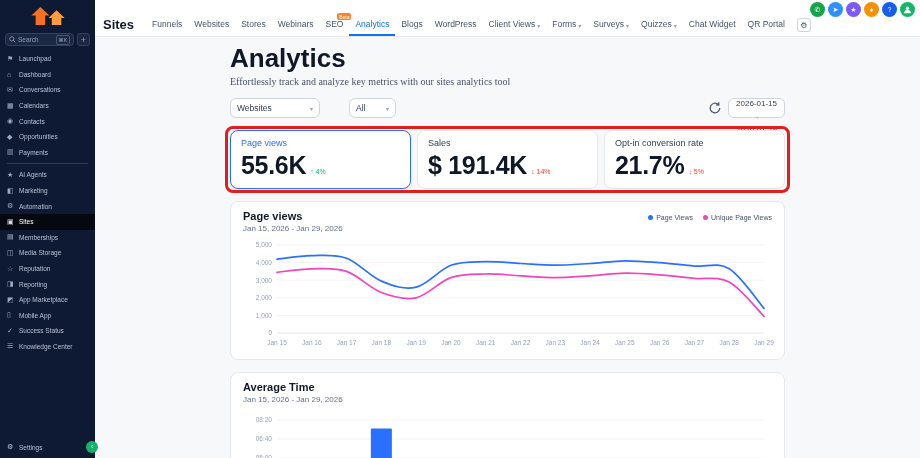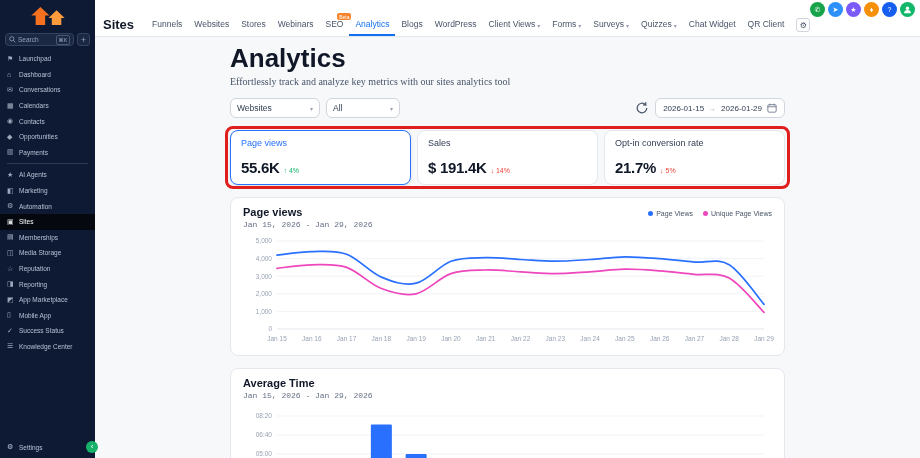--- a/index.html
+++ b/index.html
@@ -52,47 +52,47 @@
     display:flex; align-items:center; justify-content:center; }
 
   
   .content { padding-top:6px; width:555px; margin:0 auto; }
   h1.analytics { font-size:26px; font-weight:600; color:#101828; margin:0; line-height:30px; }
   .subtitle { font-size:10px; color:#475467; margin:2px 0 0; line-height:13px;font-family:Liberation Serif, serif; }
   .filters { display:flex; align-items:center; gap:6px; margin-top:10px; }
   .select { height:20px; background:#fff; border:1px solid #d0d5dd; border-radius:6px;
     display:flex; align-items:center; padding:0 6px; font-size:8.5px; color:#344054; gap:4px; cursor:pointer; }
   .select .caret { margin-left:auto; color:#98a2b3; font-size:6px; }
-  .select.site { width:90px; } .select.type { width:74px; }
+  .select.site { width:90px; } .select.type { width:47px;margin-left:23px; }
   .spacer { flex:1; }
   .refresh-btn { background:none; border:none; display:flex; align-items:center; }
   .date-range { height:20px; border:1px solid #d0d5dd; border-radius:6px; background:#fff;
-    display:flex; align-items:center; gap:5px; padding:0 7px; font-size:8px; color:#344054; cursor:pointer; }
+    display:flex; align-items:center; gap:5px; padding:0 7px; font-size:8px; color:#344054; cursor:pointer;flex-direction:column; }
   .date-arrow { color:#98a2b3; font-size:7px; }
 
   
   .metrics-wrap { position:relative; margin-top:12px; }
   .red-box { position:absolute; left:-5px; right:-5px; top:-4px; bottom:-4px;
     border:3px solid #e01e1e; border-radius:8px; pointer-events:none; z-index:3; }
   .metric-row { display:flex; gap:6px; }
   .metric-card { flex:1; background:#fff; border:1px solid #e4e7ec; border-radius:8px;
     padding:7px 10px 8px; cursor:pointer; }
   .metric-card.selected { border-color:#2970ff; box-shadow:0 1px 3px rgba(16,24,40,.12); }
   .metric-label { font-size:9px; color:#344054; white-space:nowrap; }
   .metric-card.selected .metric-label { color:#2970ff; }
   .metric-value-row { display:flex; align-items:baseline; gap:4px; margin-top:3px; }
-  .metric-value { font-size:15px; font-weight:700; color:#101828; letter-spacing:-0.3px;margin-top:8px; }
+  .metric-value { font-size:25px; font-weight:700; color:#101828; letter-spacing:-0.3px; }
   .metric-delta { font-size:7px; }
 
   
   .chart-card { margin-top:12px; background:#fff; border:1px solid #e4e7ec;
     border-radius:8px; padding:8px 12px 4px; }
   .chart-head { display:flex; justify-content:space-between; align-items:flex-start; }
   .chart-title { font-size:11px; font-weight:700; color:#101828; }
-  .chart-sub { font-size:8px; color:#667085; margin-top:2px;font-family:Liberation Mono, monospace; }
+  .chart-sub { font-size:8px; color:#667085; margin-top:2px; }
   .legend { display:flex; gap:10px; margin-top:4px; }
   .legend-item { display:flex; align-items:center; gap:3px; font-size:7px; color:#475467; cursor:pointer; }
   .dot { width:5px; height:5px; border-radius:50%; }
   svg.chart { display:block; width:531px; margin-top:4px; }
 
   .help-bubble { position:absolute; left:86px; top:441px; width:12px; height:12px;
     border-radius:50%; background:#17b26a; color:#fff; font-size:8px; line-height:1;
     display:flex; align-items:center; justify-content:center; z-index:6; border:none; }
 </style>
 </head>
@@ -269,21 +269,21 @@
               <span class="caret">▾</span>
             </a>
             <a class="tab">
               <span>Quizzes</span>
               <span class="caret">▾</span>
             </a>
             <a class="tab">
               <span>Chat Widget</span>
             </a>
             <a class="tab">
-              <span>QR Client</span>
+              <span>QR Portal</span>
             </a>
           </nav>
         <button class="gear-btn">
           <span>⚙</span>
         </button>
       </div>
     </header>
 
     <main class="content">
       <h1 class="analytics">Analytics</h1>

